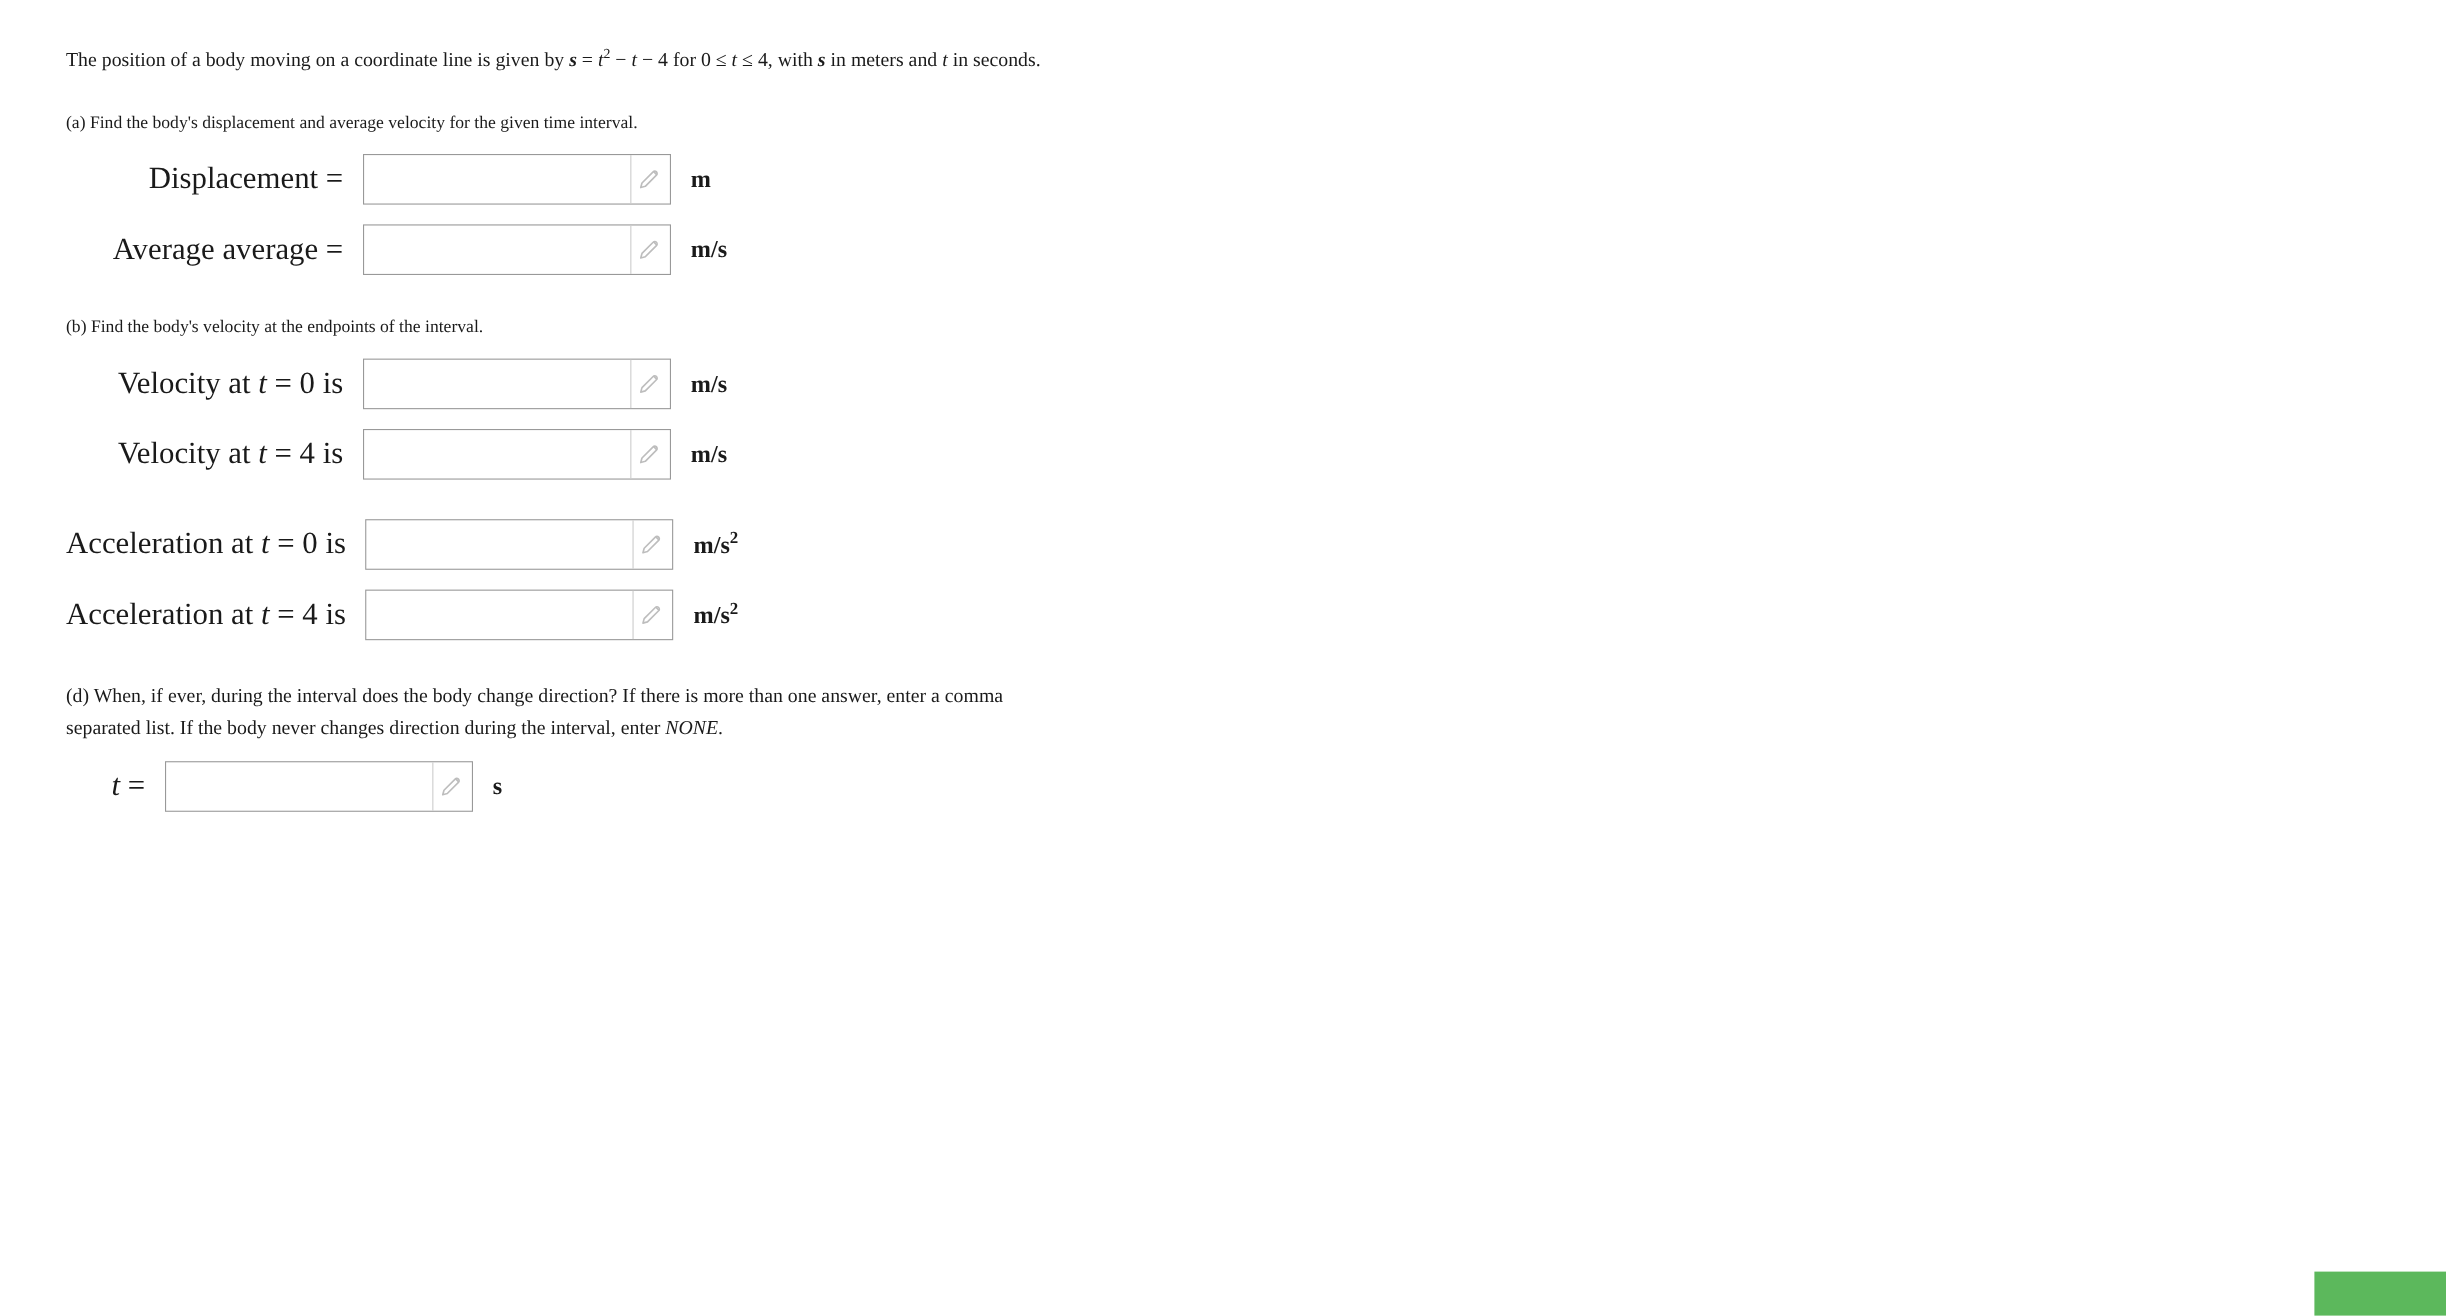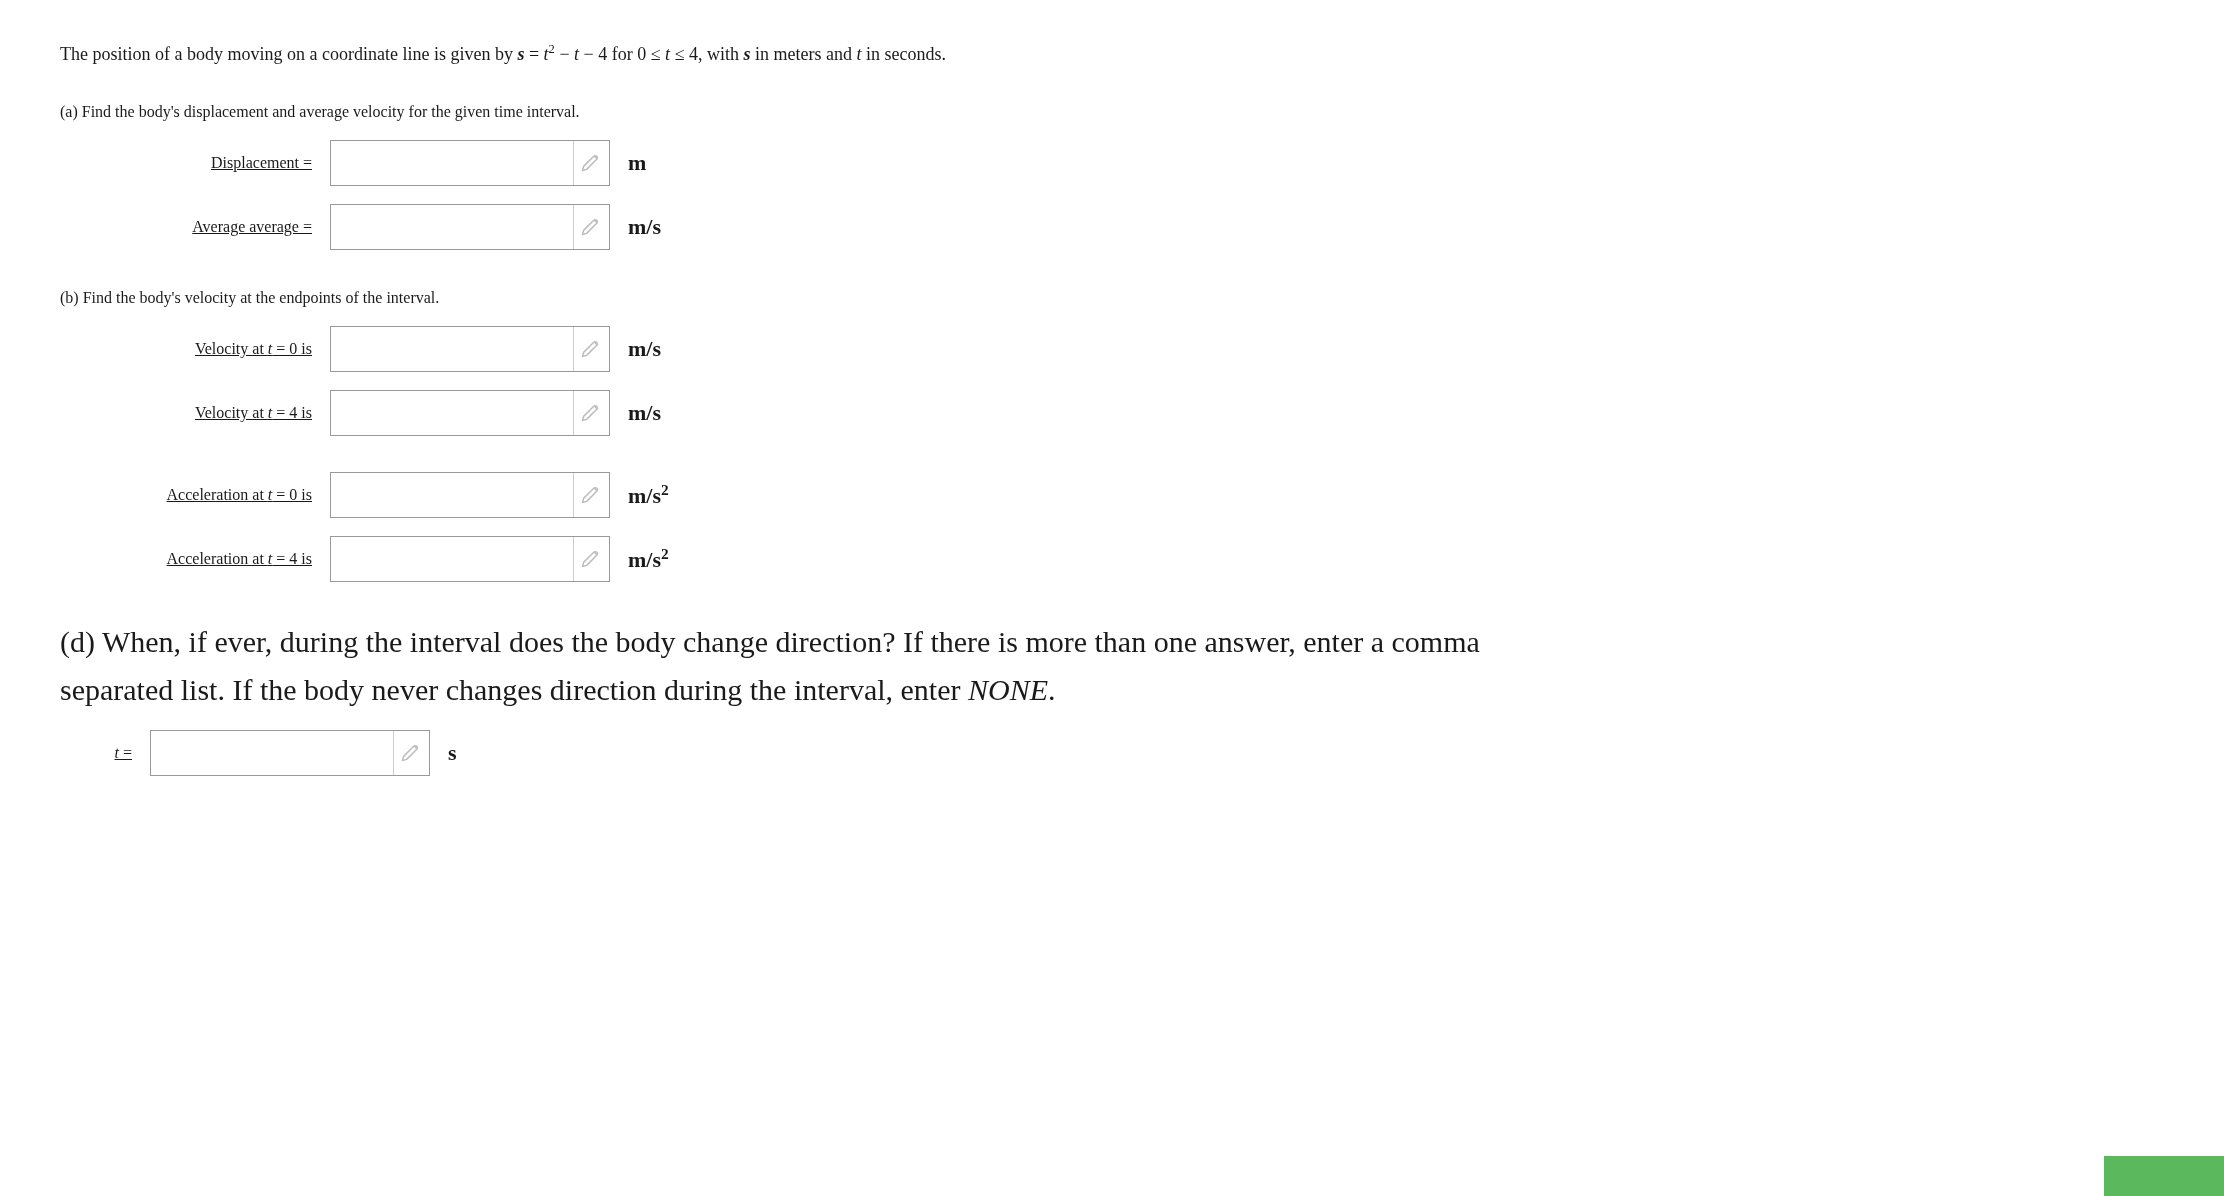--- a/index.html
+++ b/index.html
@@ -35,25 +35,24 @@
     }
 
     .field-row {
       display: flex;
       align-items: center;
       margin-bottom: 18px;
       gap: 10px;
     }
 
     .field-label {
-      font-size: 16px;
+      font-size: 28px;
       min-width: 260px;
       text-align: right;
       padding-right: 8px;
-      text-decoration: underline;
     }
 
     .input-wrapper {
       position: relative;
       display: flex;
       align-items: center;
       border: 1.5px solid #999;
       background: #ffffff;
       width: 280px;
       height: 46px;
@@ -107,21 +106,21 @@
       font-weight: bold;
     }
 
     
     sup {
       font-size: 0.7em;
     }
 
     .section-d-question {
       margin-bottom: 16px;
-      font-size: 30px;
+      font-size: 18px;
       line-height: 1.6;
     }
 
     .bottom-bar {
       position: fixed;
       bottom: 0;
       right: 0;
       width: 120px;
       height: 40px;
       background: #5cb85c;

